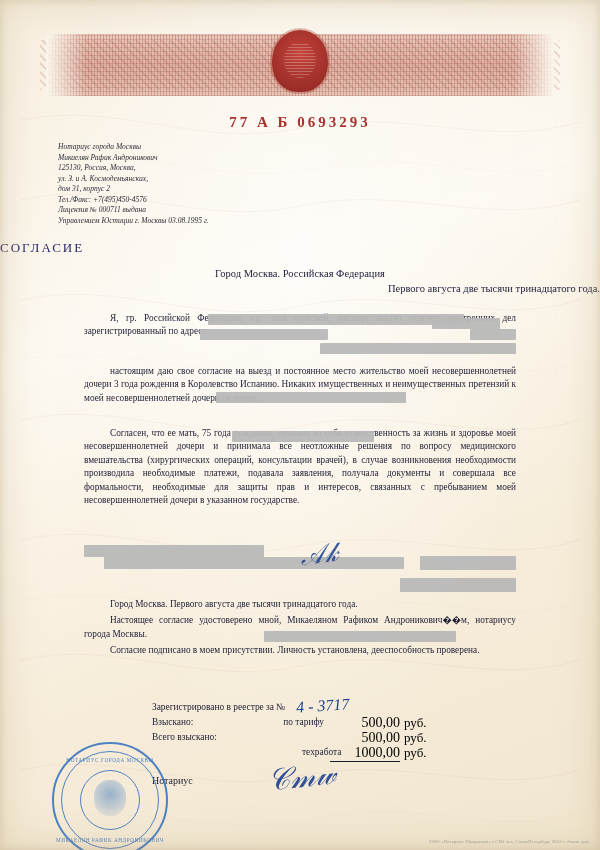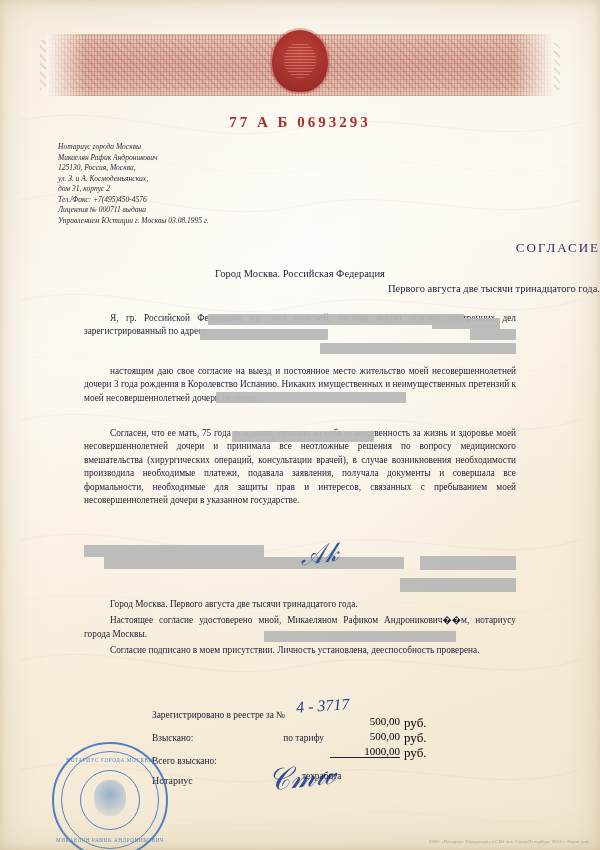--- a/index.html
+++ b/index.html
@@ -118,21 +118,21 @@
     line-height: 10.5px;
     color: #2b2b33;
     font-style: italic;
   }
 
   .doc-title {
     position: absolute;
     top: 240px;
     left: 0;
     width: 600px;
-    text-align: right;
+    text-align: left;
     font-size: 13px;
     letter-spacing: 2px;
     color: #2a2a6a;
     font-weight: normal;
   }
   .place-line {
     position: absolute;
     top: 268px;
     left: 0;
     width: 600px;
@@ -188,28 +188,28 @@
   
   .reg-block {
     position: absolute;
     top: 700px;
     left: 152px;
     font-size: 9.4px;
     color: #1d1d33;
     line-height: 15px;
   }
   .reg-row { display: flex; align-items: baseline; }
-  .reg-label { white-space: nowrap; margin-top: 8px; }
+  .reg-label { white-space: nowrap; }
   .reg-sub { padding-left: 90px; }
   .amount {
     position: absolute;
     left: 330px;
     width: 70px;
     text-align: right;
-    font-size: 11px;
+    font-size: 14px;
   }
   .amount-unit {
     position: absolute;
     left: 404px;
     font-size: 13px;
   }
   .underline-total { border-bottom: 1px solid #1d1d33; }
 
   .notary-label {
     position: absolute;

